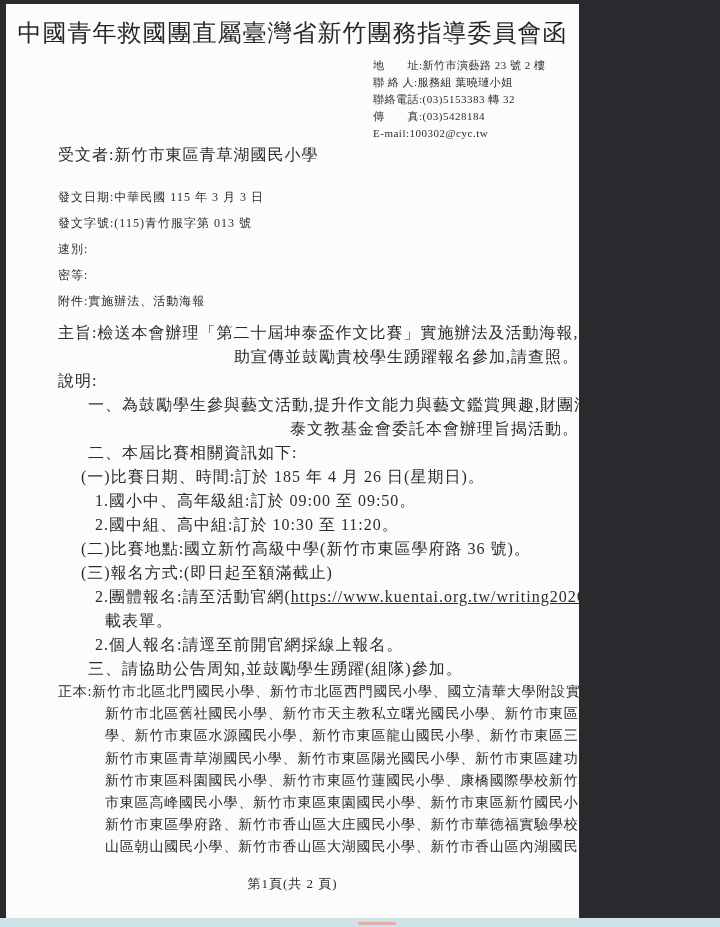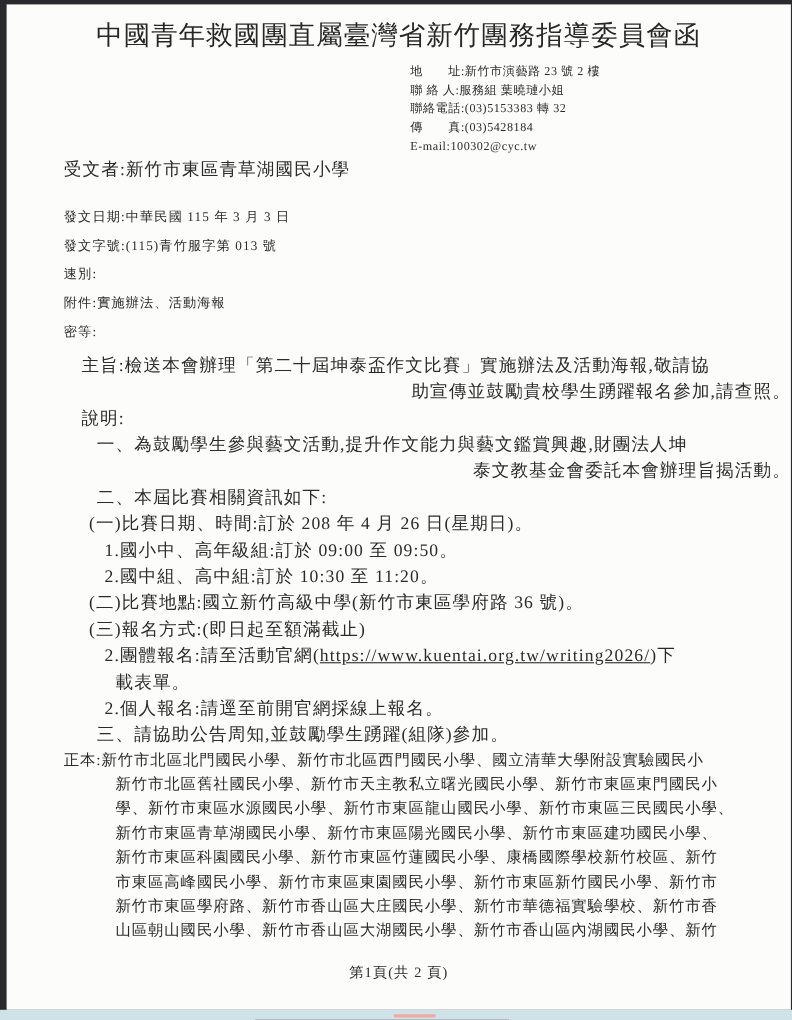--- a/index.html
+++ b/index.html
@@ -4,40 +4,40 @@
 <style>
   html,body{margin:0;padding:0;}
   body{
     width:720px;height:927px;position:relative;overflow:hidden;
     background:#2a2a2e;
     font-family:"Liberation Serif","DejaVu Serif",serif;
     color:#2b2b2b;
   }
   .frame{position:absolute;inset:0;}
   .paper{
-    position:absolute;top:4px;left:6px;width:713px;height:914px;
+    position:absolute;top:4px;left:6px;width:573px;height:914px;
     background:#fcfcfb;box-sizing:border-box;
   }
   .title{
     margin:12px 0 0 0;text-align:center;
     font-size:24px;font-weight:normal;letter-spacing:1px;line-height:34px;
     color:#262625;
   }
   .contact{
     margin:7px 0 0 367px;
     font-size:11px;line-height:17px;letter-spacing:0.5px;white-space:nowrap;
   }
   .recipient{
     margin:2px 0 0 52px;font-size:16px;line-height:22px;letter-spacing:1px;white-space:nowrap;
   }
   .meta{margin:18px 0 0 52px;font-size:12px;line-height:26px;letter-spacing:1px;}
   .meta div{white-space:nowrap;}
   .doc-body{margin:7px 0 0 52px;font-size:16px;line-height:24px;letter-spacing:1px;}
   .doc-body .bline{white-space:nowrap;}
-  .L0{margin-left:16px;}
+  .L0{margin-left:0;}
   .Lh{margin-left:29px;text-align:right;}
   .L1{margin-left:30px;}
   .Lp{margin-left:23px;}
   .Ln{margin-left:37px;}
   .Lnn{margin-left:47px;}
   .url{text-decoration:underline;color:inherit;cursor:pointer;}
   .copyto{margin:0 0 0 52px;font-size:14px;line-height:22.2px;letter-spacing:0.8px;}
   .copyto div{white-space:nowrap;}
   .copyto .cont{margin-left:47px;}
   .pagefooter{
@@ -67,32 +67,32 @@
       <div>傳　　真:(03)5428184</div>
       <div>E-mail:100302@cyc.tw</div>
     </div>
 
     <div class="recipient">受文者:新竹市東區青草湖國民小學</div>
 
     <div class="meta">
       <div>發文日期:中華民國 115 年 3 月 3 日</div>
       <div>發文字號:(115)青竹服字第 013 號</div>
       <div>速別:</div>
+      <div>密等:</div>
       <div>附件:實施辦法、活動海報</div>
-      <div>密等:</div>
     </div>
 
     <div class="doc-body">
       <div class="bline L0">主旨:檢送本會辦理「第二十屆坤泰盃作文比賽」實施辦法及活動海報,敬請協</div>
       <div class="bline Lh">助宣傳並鼓勵貴校學生踴躍報名參加,請查照。</div>
       <div class="bline L0">說明:</div>
       <div class="bline L1">一、為鼓勵學生參與藝文活動,提升作文能力與藝文鑑賞興趣,財團法人坤</div>
       <div class="bline Lh">泰文教基金會委託本會辦理旨揭活動。</div>
       <div class="bline L1">二、本屆比賽相關資訊如下:</div>
-      <div class="bline Lp">(一)比賽日期、時間:訂於 208 年 4 月 26 日(星期日)。</div>
+      <div class="bline Lp">(一)比賽日期、時間:訂於 185 年 4 月 26 日(星期日)。</div>
       <div class="bline Ln">1.國小中、高年級組:訂於 09:00 至 09:50。</div>
       <div class="bline Ln">2.國中組、高中組:訂於 10:30 至 11:20。</div>
       <div class="bline Lp">(二)比賽地點:國立新竹高級中學(新竹市東區學府路 36 號)。</div>
       <div class="bline Lp">(三)報名方式:(即日起至額滿截止)</div>
       <div class="bline Ln"><span>2.團體報名:請至活動官網(</span><span class="url">https://www.kuentai.org.tw/writing2026/</span><span>)下</span></div>
       <div class="bline Lnn">載表單。</div>
       <div class="bline Ln">2.個人報名:請逕至前開官網採線上報名。</div>
       <div class="bline L1">三、請協助公告周知,並鼓勵學生踴躍(組隊)參加。</div>
     </div>
 

